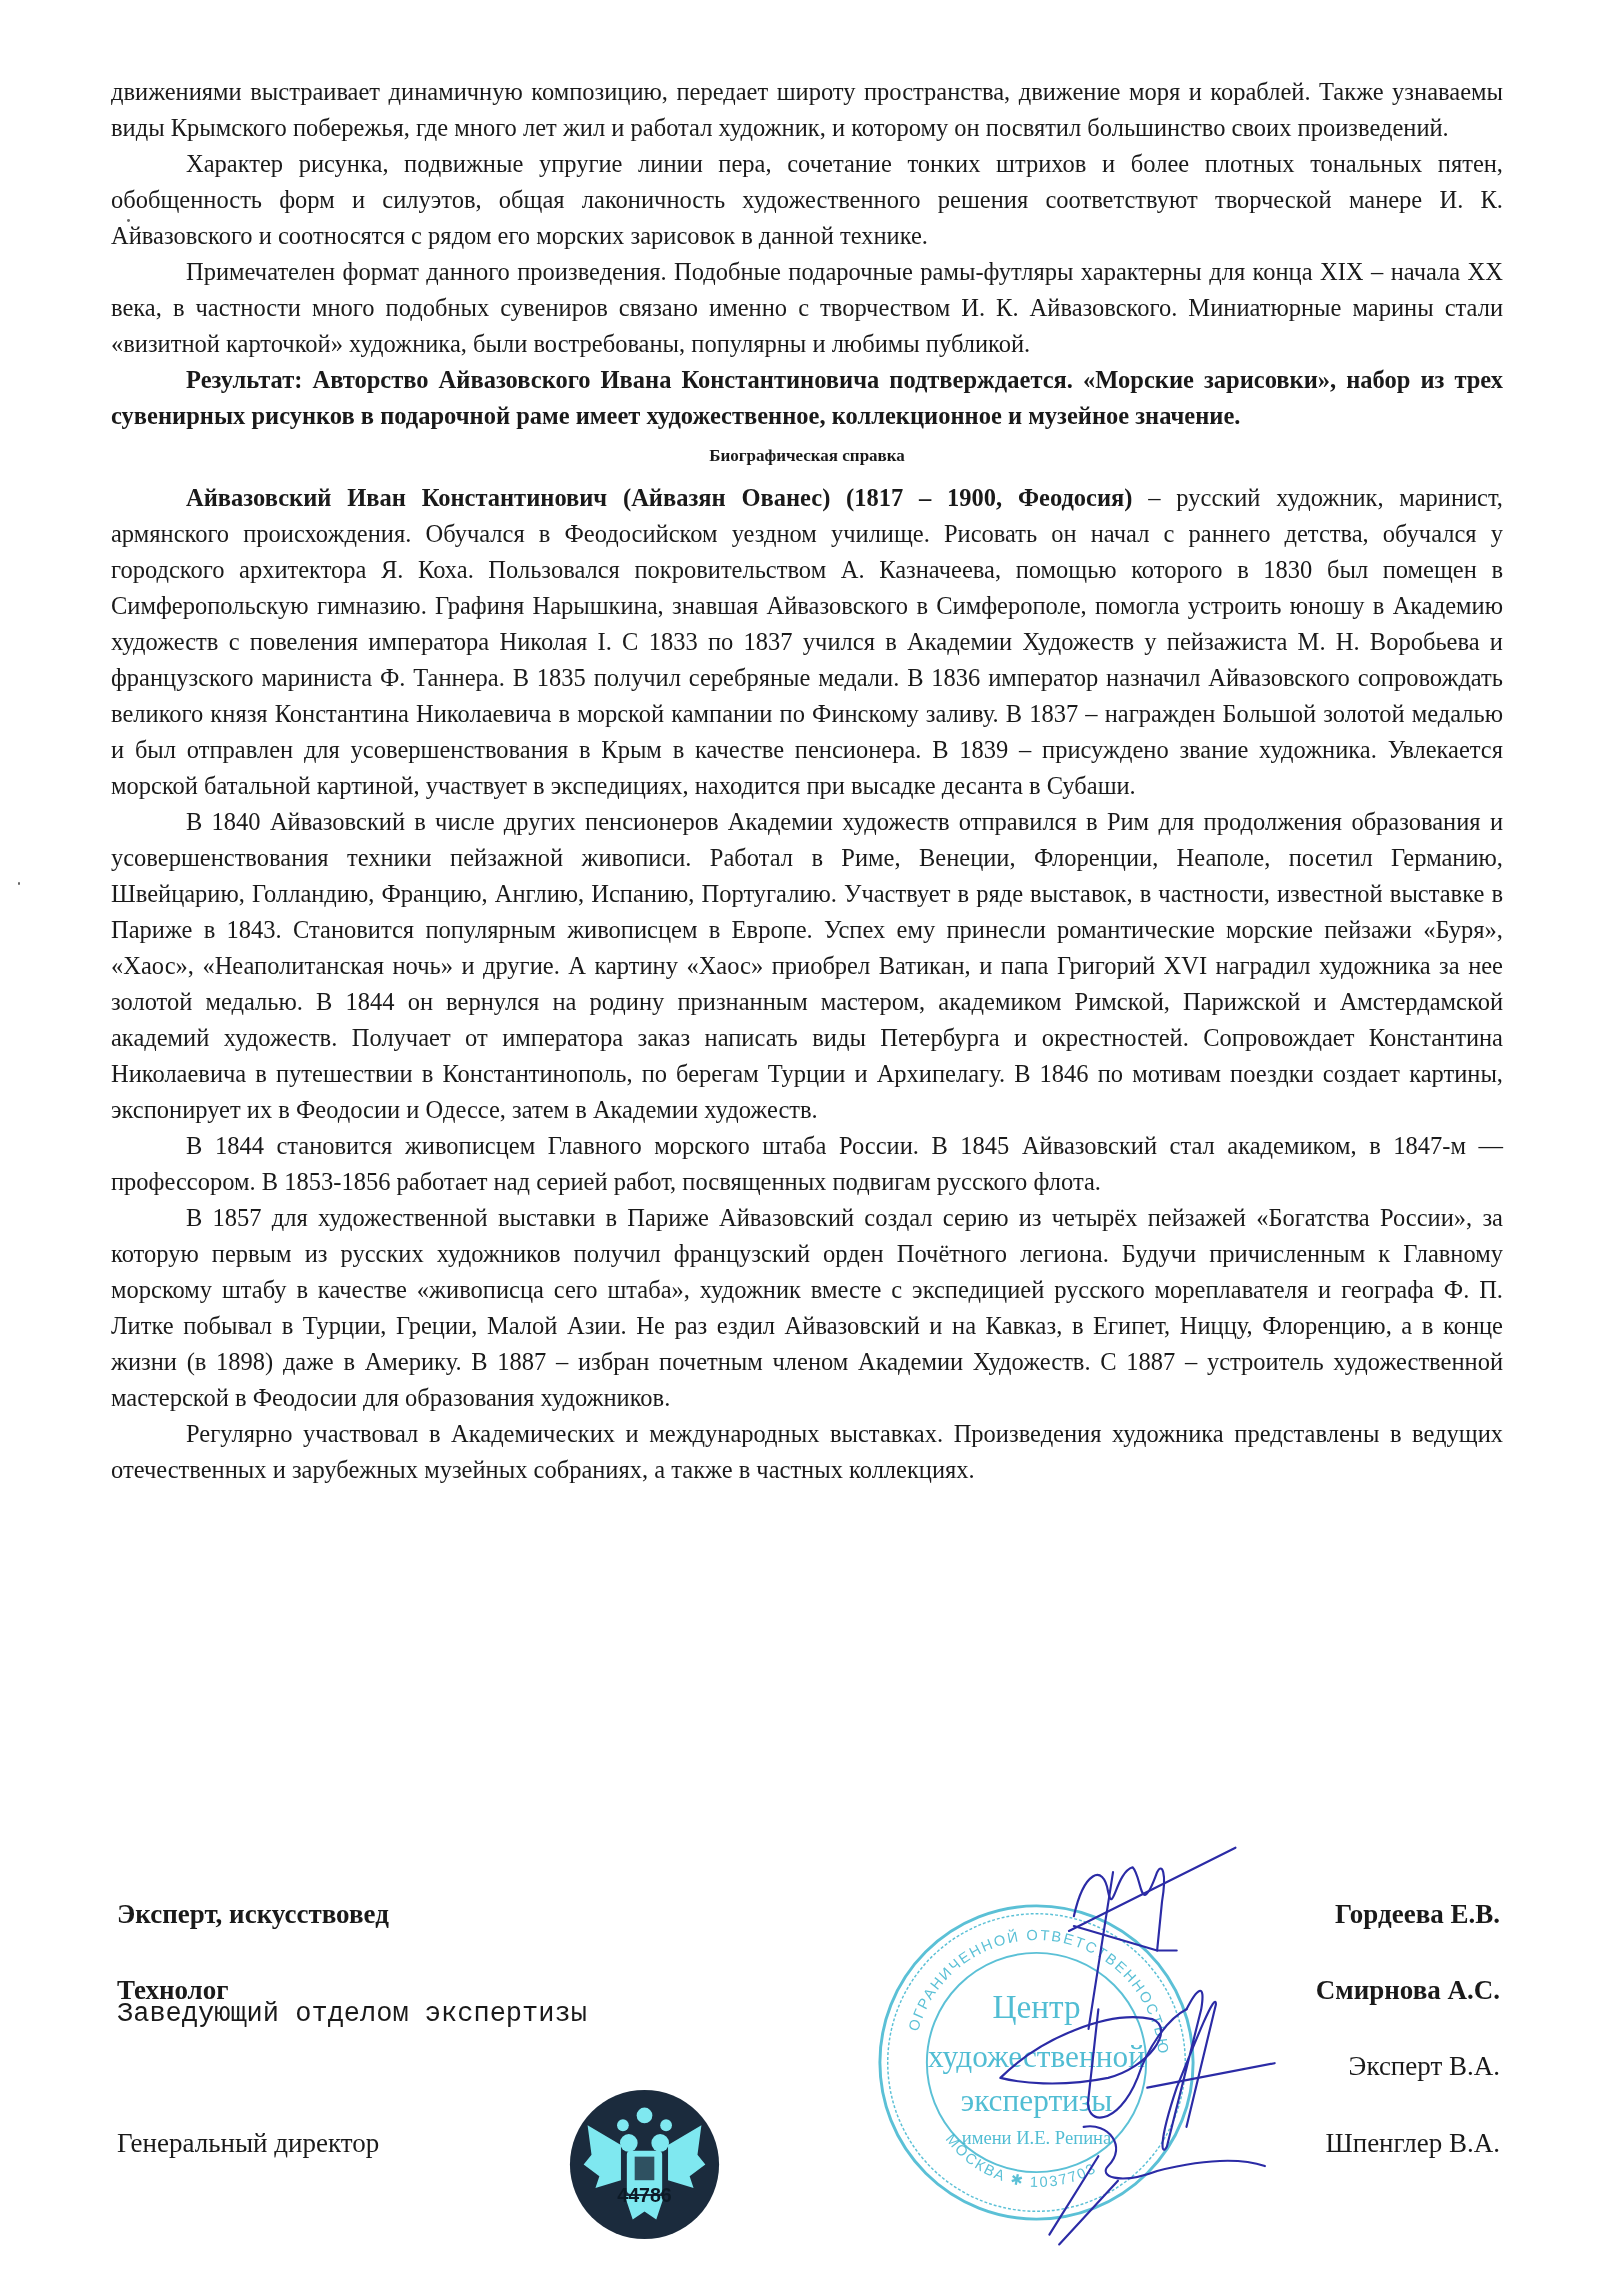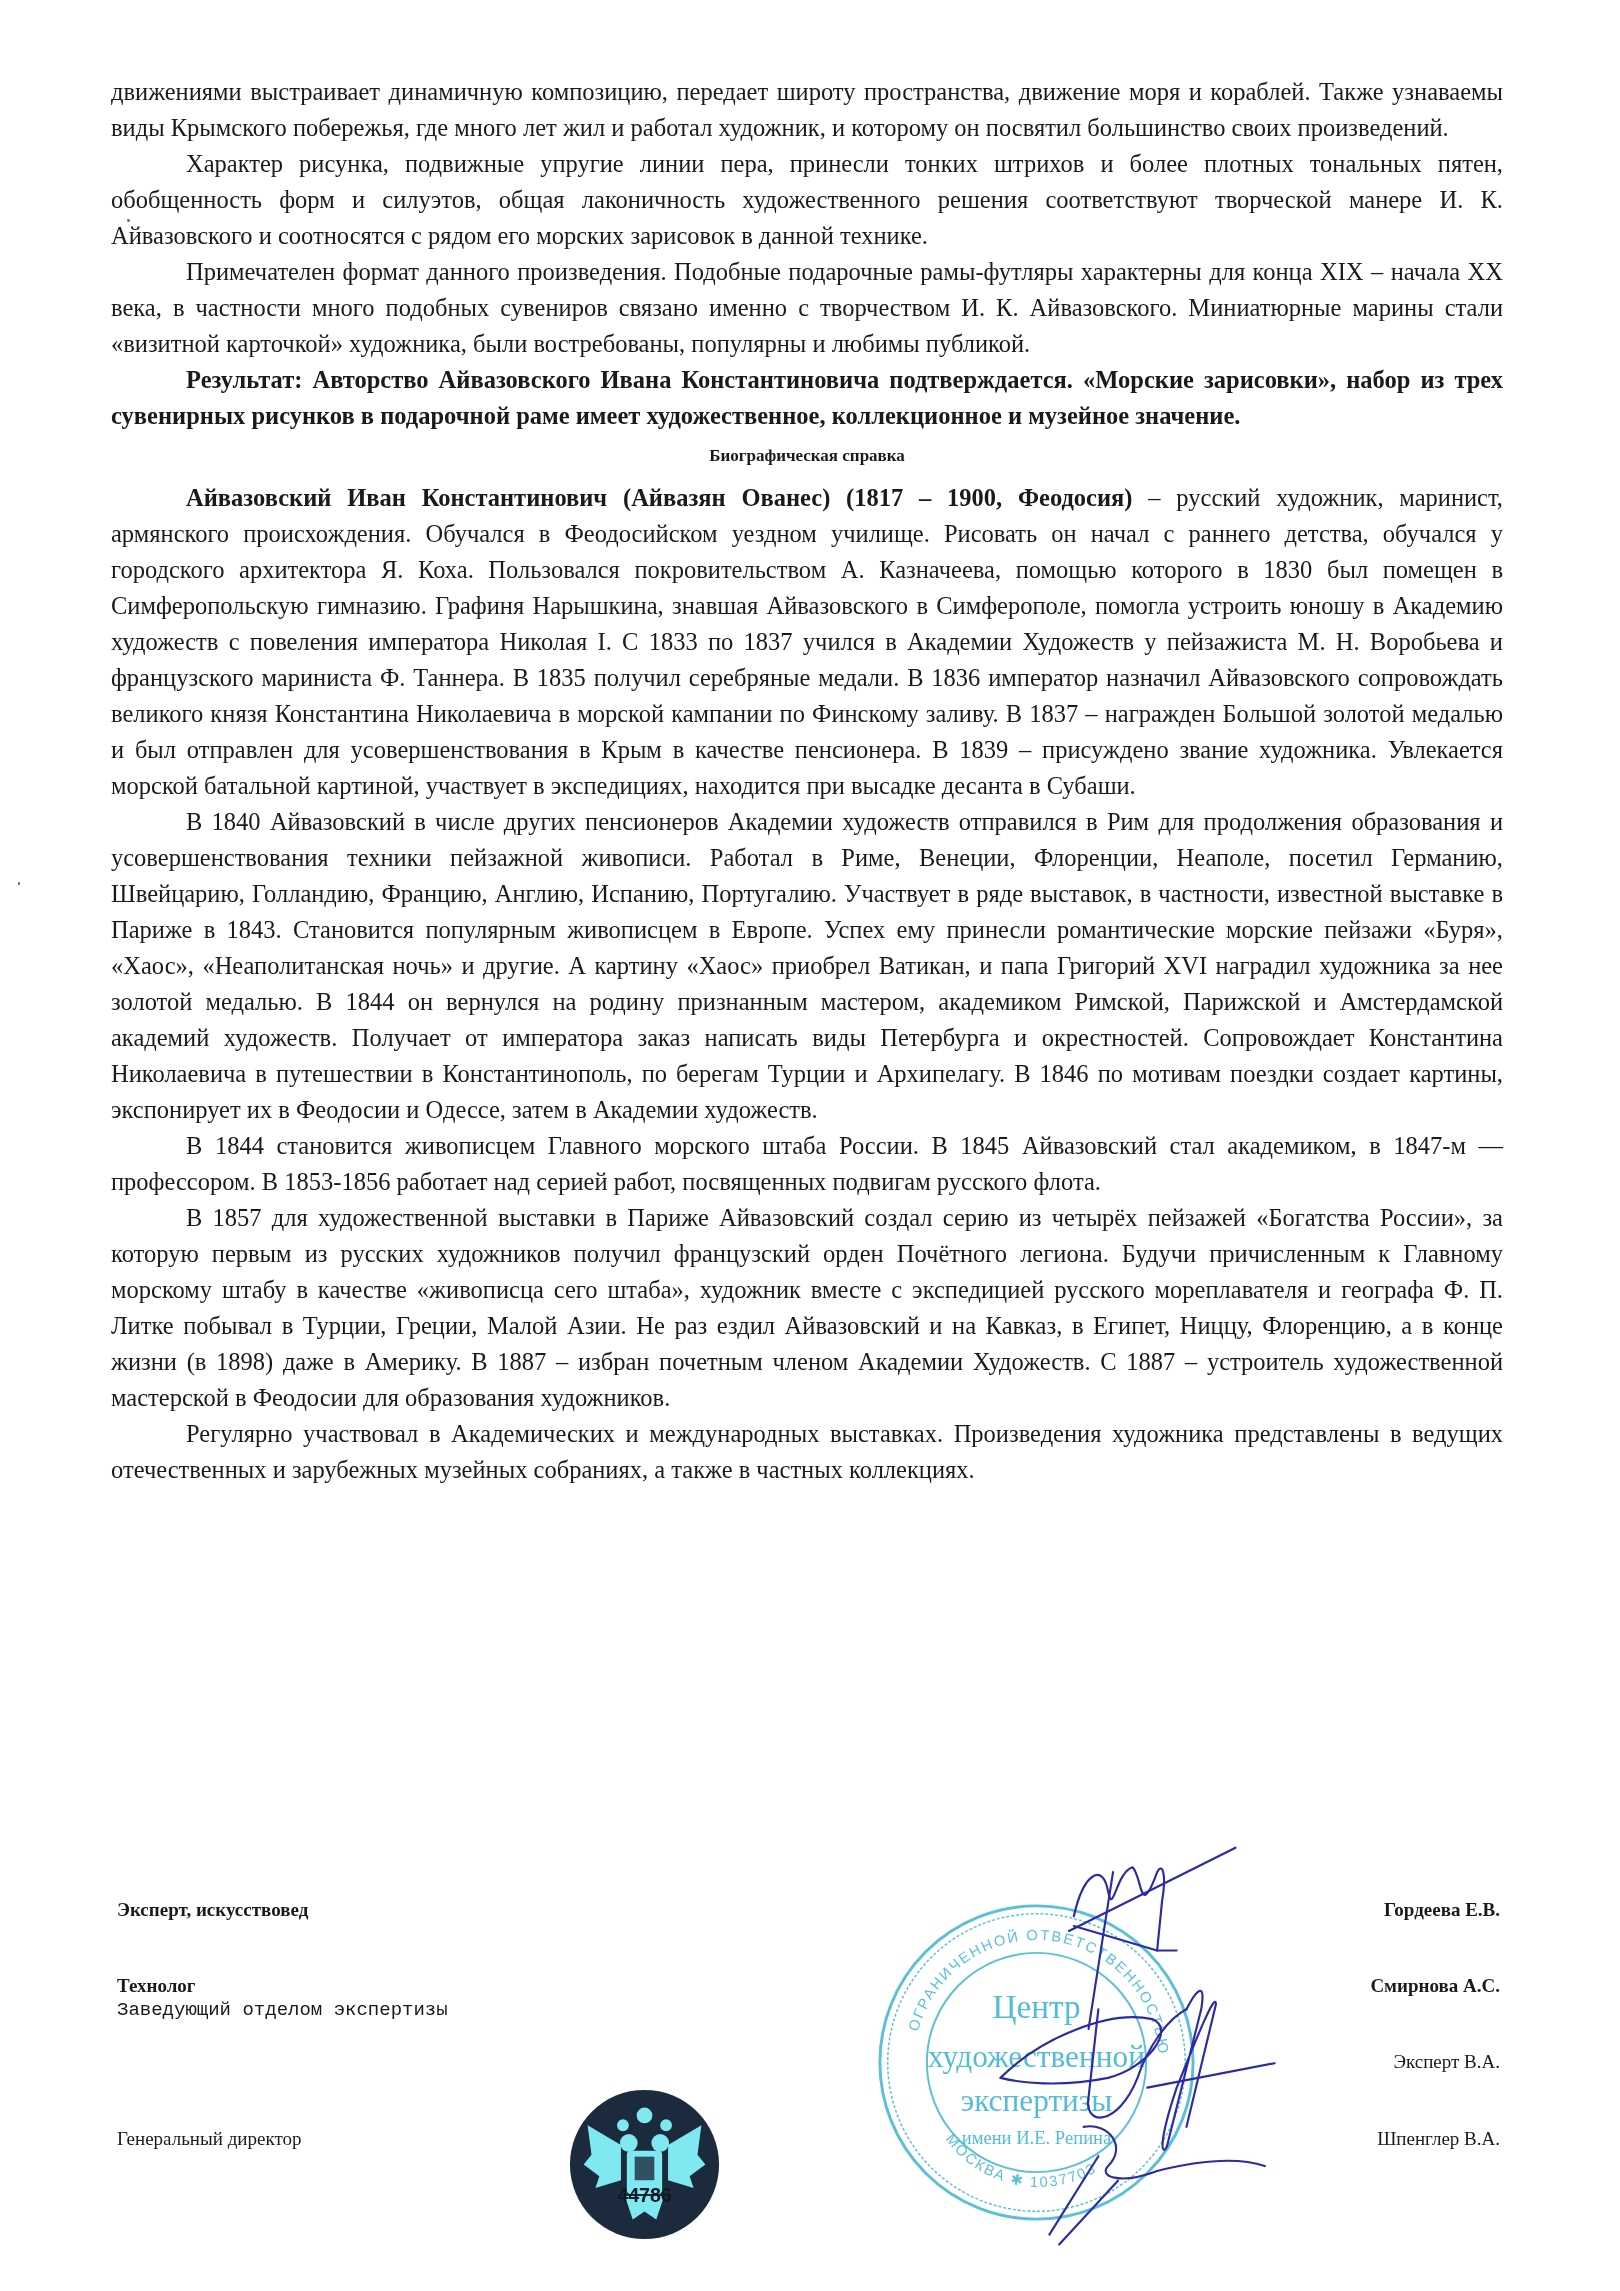--- a/index.html
+++ b/index.html
@@ -3,35 +3,35 @@
 <meta charset="utf-8">
 <style>
   html, body { margin:0; padding:0; background:#ffffff; }
   body { width:1620px; height:2292px; position:relative; overflow:hidden;
          font-family:"Liberation Serif","DejaVu Serif",serif; color:#1a1a1a; }
   .page { position:absolute; left:111px; top:74px; width:1392px; }
   p { margin:0; font-size:24.5px; line-height:36px; text-align:justify; text-align-last:left; }
   p.indent { text-indent:75px; }
   p.bold, .b { font-weight:bold; }
   h2 { margin:3.9px 0 5.9px 0; font-size:17px; line-height:36px; font-weight:bold; text-align:center; }
-  .sig { position:absolute; font-size:19px; font-family:"Liberation Serif",serif; color:#1a1a1a; }
+  .sig { position:absolute; font-size:27px; font-family:"Liberation Serif",serif; color:#1a1a1a; }
   .sig-left { left:117px; }
   .sig-right { right:120px; text-align:right; }
   .bold { font-weight:bold; }
   .stamp { position:absolute; left:875px; top:1901px; width:323px; height:323px; }
   .holo { position:absolute; left:566px; top:2086px; width:157px; height:157px; }
   .signature { position:absolute; left:863px; top:1833px; width:647px; height:431px; pointer-events:none; }
   .dot { position:absolute; width:2.9px; height:2.9px; background:#666; border-radius:50%; }
 </style>
 </head>
 <body>
 
 <div class="page">
   <p>движениями выстраивает динамичную композицию, передает широту пространства, движение моря и кораблей. Также узнаваемы виды Крымского побережья, где много лет жил и работал художник, и которому он посвятил большинство своих произведений.</p>
-  <p class="indent">Характер рисунка, подвижные упругие линии пера, принесли тонких штрихов и более плотных тональных пятен, обобщенность форм и силуэтов, общая лаконичность художественного решения соответствуют творческой манере И. К. Айвазовского и соотносятся с рядом его морских зарисовок в данной технике.</p>
+  <p class="indent">Характер рисунка, подвижные упругие линии пера, сочетание тонких штрихов и более плотных тональных пятен, обобщенность форм и силуэтов, общая лаконичность художественного решения соответствуют творческой манере И. К. Айвазовского и соотносятся с рядом его морских зарисовок в данной технике.</p>
   <p class="indent">Примечателен формат данного произведения. Подобные подарочные рамы-футляры характерны для конца XIX – начала XX века, в частности много подобных сувениров связано именно с творчеством И. К. Айвазовского. Миниатюрные марины стали «визитной карточкой» художника, были востребованы, популярны и любимы публикой.</p>
   <p class="indent bold">Результат: Авторство Айвазовского Ивана Константиновича подтверждается. «Морские зарисовки», набор из трех сувенирных рисунков в подарочной раме имеет художественное, коллекционное и музейное значение.</p>
 
   <h2>Биографическая справка</h2>
 
   <p class="indent"><span class="b">Айвазовский Иван Константинович (Айвазян Ованес) (1817 – 1900, Феодосия)</span><span> – русский художник, маринист, армянского происхождения. Обучался в Феодосийском уездном училище. Рисовать он начал с раннего детства, обучался у городского архитектора Я. Коха. Пользовался покровительством А. Казначеева, помощью которого в 1830 был помещен в Симферопольскую гимназию. Графиня Нарышкина, знавшая Айвазовского в Симферополе, помогла устроить юношу в Академию художеств с повеления императора Николая I. С 1833 по 1837 учился в Академии Художеств у пейзажиста М. Н. Воробьева и французского мариниста Ф. Таннера. В 1835 получил серебряные медали. В 1836 император назначил Айвазовского сопровождать великого князя Константина Николаевича в морской кампании по Финскому заливу. В 1837 – награжден Большой золотой медалью и был отправлен для усовершенствования в Крым в качестве пенсионера. В 1839 – присуждено звание художника. Увлекается морской батальной картиной, участвует в экспедициях, находится при высадке десанта в Субаши.</span></p>
   <p class="indent">В 1840 Айвазовский в числе других пенсионеров Академии художеств отправился в Рим для продолжения образования и усовершенствования техники пейзажной живописи. Работал в Риме, Венеции, Флоренции, Неаполе, посетил Германию, Швейцарию, Голландию, Францию, Англию, Испанию, Португалию. Участвует в ряде выставок, в частности, известной выставке в Париже в 1843. Становится популярным живописцем в Европе. Успех ему принесли романтические морские пейзажи «Буря», «Хаос», «Неаполитанская ночь» и другие. А картину «Хаос» приобрел Ватикан, и папа Григорий XVI наградил художника за нее золотой медалью. В 1844 он вернулся на родину признанным мастером, академиком Римской, Парижской и Амстердамской академий художеств. Получает от императора заказ написать виды Петербурга и окрестностей. Сопровождает Константина Николаевича в путешествии в Константинополь, по берегам Турции и Архипелагу. В 1846 по мотивам поездки создает картины, экспонирует их в Феодосии и Одессе, затем в Академии художеств.</p>
   <p class="indent">В 1844 становится живописцем Главного морского штаба России. В 1845 Айвазовский стал академиком, в 1847-м — профессором. В 1853-1856 работает над серией работ, посвященных подвигам русского флота.</p>
   <p class="indent">В 1857 для художественной выставки в Париже Айвазовский создал серию из четырёх пейзажей «Богатства России», за которую первым из русских художников получил французский орден Почётного легиона. Будучи причисленным к Главному морскому штабу в качестве «живописца сего штаба», художник вместе с экспедицией русского мореплавателя и географа Ф. П. Литке побывал в Турции, Греции, Малой Азии. Не раз ездил Айвазовский и на Кавказ, в Египет, Ниццу, Флоренцию, а в конце жизни (в 1898) даже в Америку. В 1887 – избран почетным членом Академии Художеств. С 1887 – устроитель художественной мастерской в Феодосии для образования художников.</p>
   <p class="indent">Регулярно участвовал в Академических и международных выставках. Произведения художника представлены в ведущих отечественных и зарубежных музейных собраниях, а также в частных коллекциях.</p>

